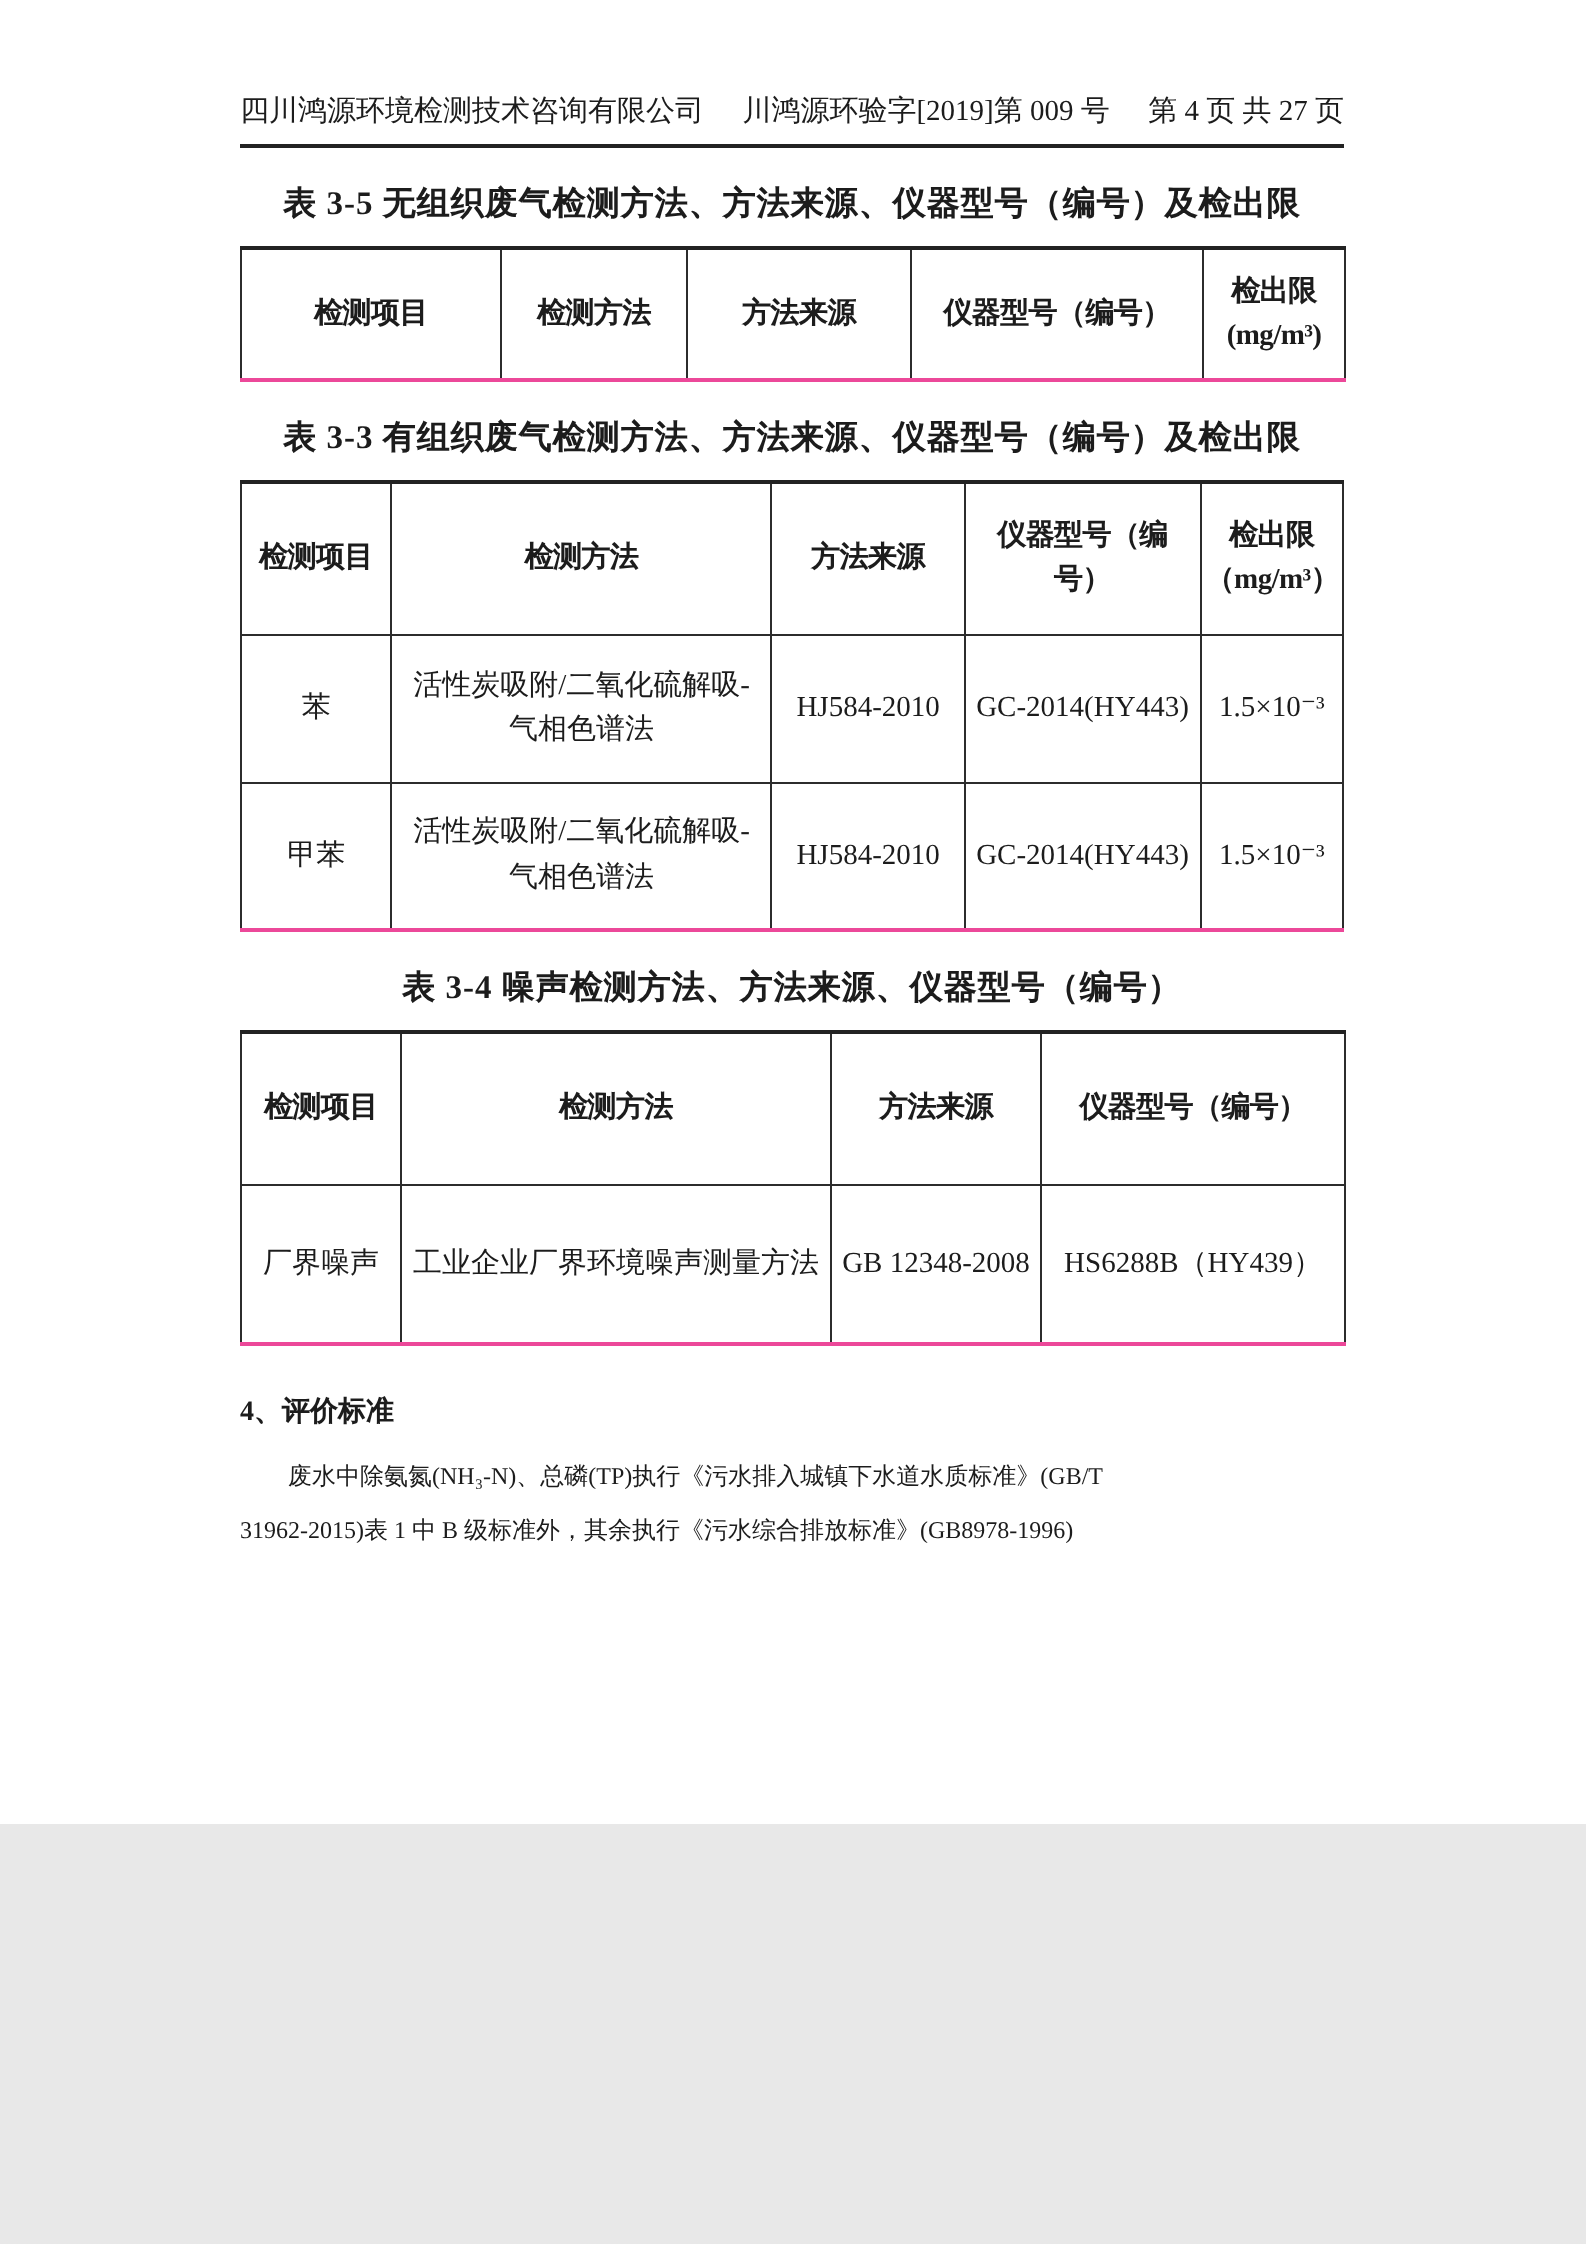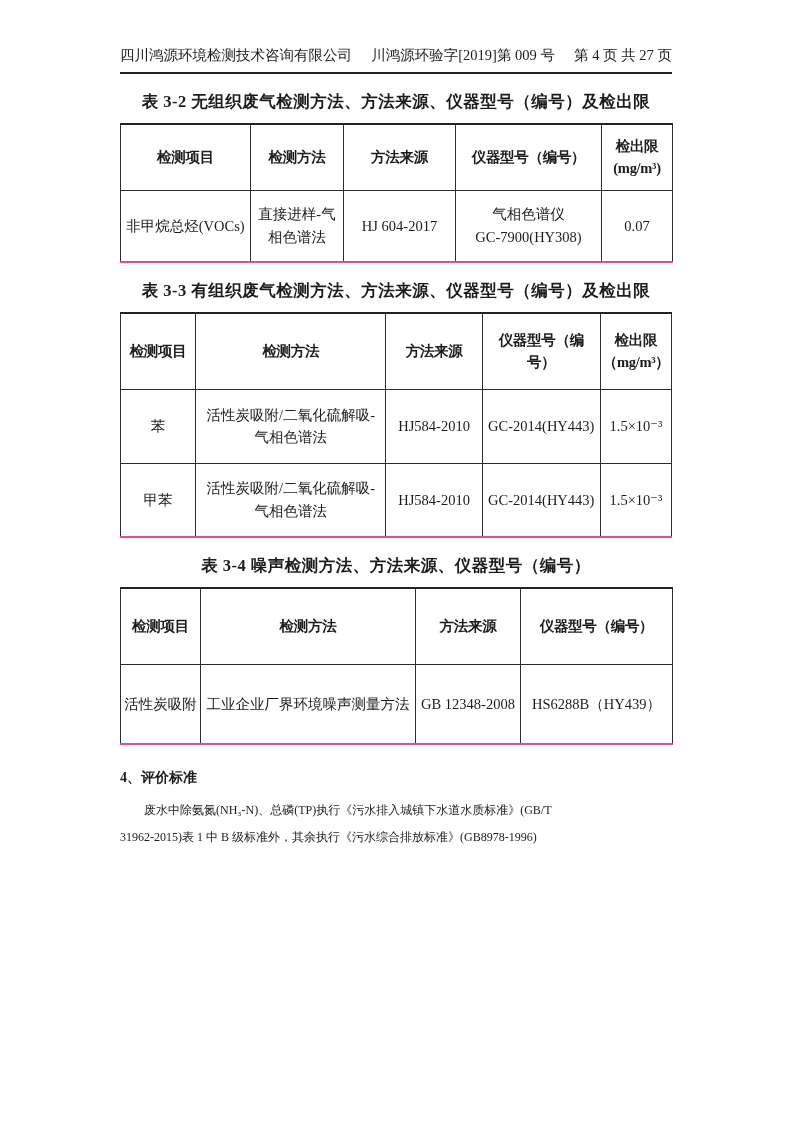--- a/index.html
+++ b/index.html
@@ -1,19 +1,19 @@
 <!DOCTYPE html>
 <html><head>
 <meta charset="utf-8">
 <style>
   * { margin: 0; padding: 0; box-sizing: border-box; }
   html, body { background: #e8e8e8; }
   .page {
     width: 793px;
-    height: 1122px;
+    height: 912px;
     background: #ffffff;
     margin: 0 auto;
     position: relative;
     font-family: "Liberation Serif", "DejaVu Serif", serif;
     color: #1c1c1c;
     overflow: hidden;
   }
   .content {
     width: 552px;
     margin-left: 120px;
@@ -74,46 +74,37 @@
 
 <div class="page">
   <div class="content">
 
     <div class="doc-header">
       <span>四川鸿源环境检测技术咨询有限公司</span>
       <span>川鸿源环验字[2019]第 009 号</span>
       <span>第 4 页 共 27 页</span>
     </div>
 
-    <div class="tbl-title">表 3-2 无组织废气检测方法、方法来源、仪器型号（编号）及检出限</div>
+    <div class="tbl-title">表 3-5 无组织废气检测方法、方法来源、仪器型号（编号）及检出限</div>
     <table>
       <colgroup>
         <col style="width:130px">
           <col style="width:93px">
           <col style="width:112px">
           <col style="width:146px">
           <col style="width:71px">
       </colgroup>
       <tbody>
           <tr class="hdr-66">
         <th>检测项目</th>
         <th>检测方法</th>
         <th>方法来源</th>
         <th>仪器型号（编号）</th>
         <th>检出限
 (mg/m³)</th>
-      </tr>
-      <tr class="row-72">
-        <td>非甲烷总烃(VOCs)</td>
-        <td>直接进样-气
-相色谱法</td>
-        <td>HJ 604-2017</td>
-        <td>气相色谱仪
-GC-7900(HY308)</td>
-        <td>0.07</td>
       </tr>
     </tbody>
       </table>
 
     <div class="tbl-title">表 3-3 有组织废气检测方法、方法来源、仪器型号（编号）及检出限</div>
     <table>
       <colgroup>
         <col style="width:75px">
           <col style="width:190px">
           <col style="width:96px">
@@ -157,21 +148,21 @@
           <col style="width:152px">
       </colgroup>
       <tbody>
           <tr class="hdr-76">
         <th>检测项目</th>
         <th>检测方法</th>
         <th>方法来源</th>
         <th>仪器型号（编号）</th>
       </tr>
       <tr class="row-80">
-        <td>活性炭吸附</td>
+        <td>厂界噪声</td>
         <td>工业企业厂界环境噪声测量方法</td>
         <td>GB 12348-2008</td>
         <td>HS6288B（HY439）</td>
       </tr>
     </tbody>
       </table>
 
     <div class="section-heading">4、评价标准</div>
     <div class="para">
       <div class="line first">废水中除氨氮(NH₃-N)、总磷(TP)执行《污水排入城镇下水道水质标准》(GB/T</div>

